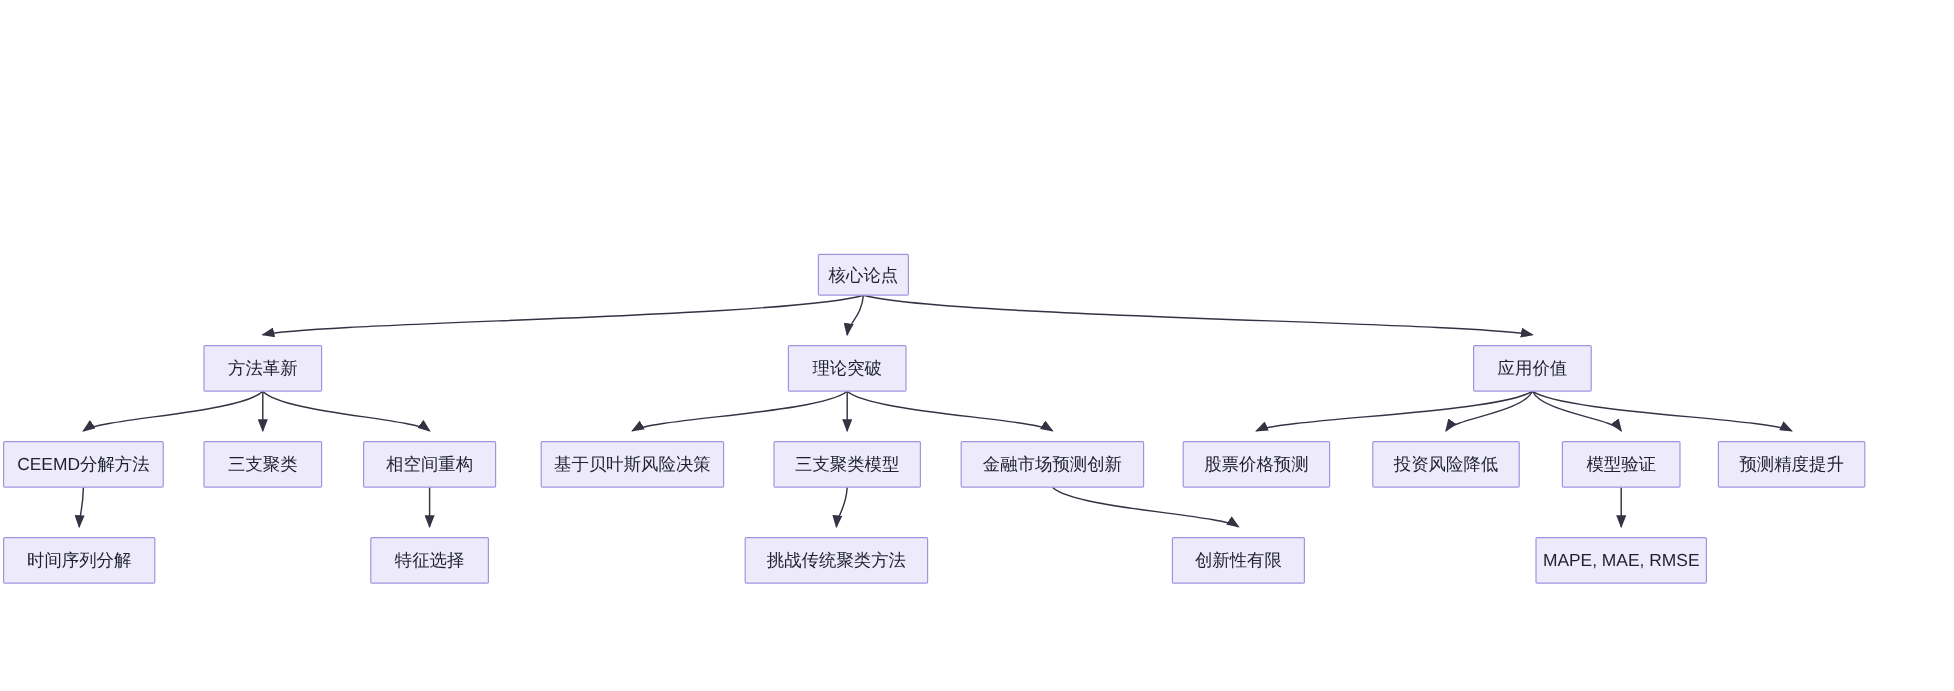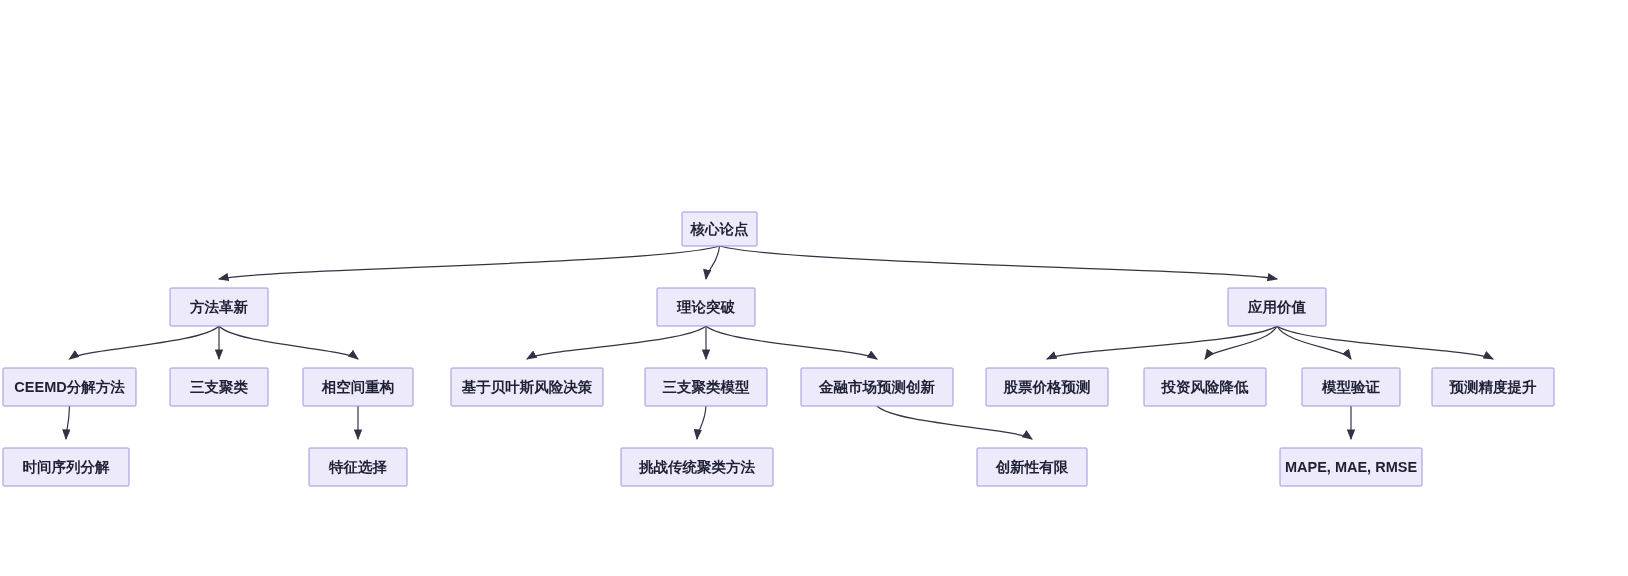--- a/index.html
+++ b/index.html
@@ -11,21 +11,20 @@
     width: 1628px;
     height: 576px;
     font-family: "Liberation Sans", "DejaVu Sans", sans-serif;
     overflow: hidden;
   }
   #diagram-root {
     position: relative;
     width: 1628px;
     height: 576px;
     background: #ffffff;
-    font-weight: bold;
   }
   svg.flow {
     position: absolute;
     left: 0;
     top: 0;
     width: 1628px;
     height: 576px;
     display: block;
   }
   .node-rect {

